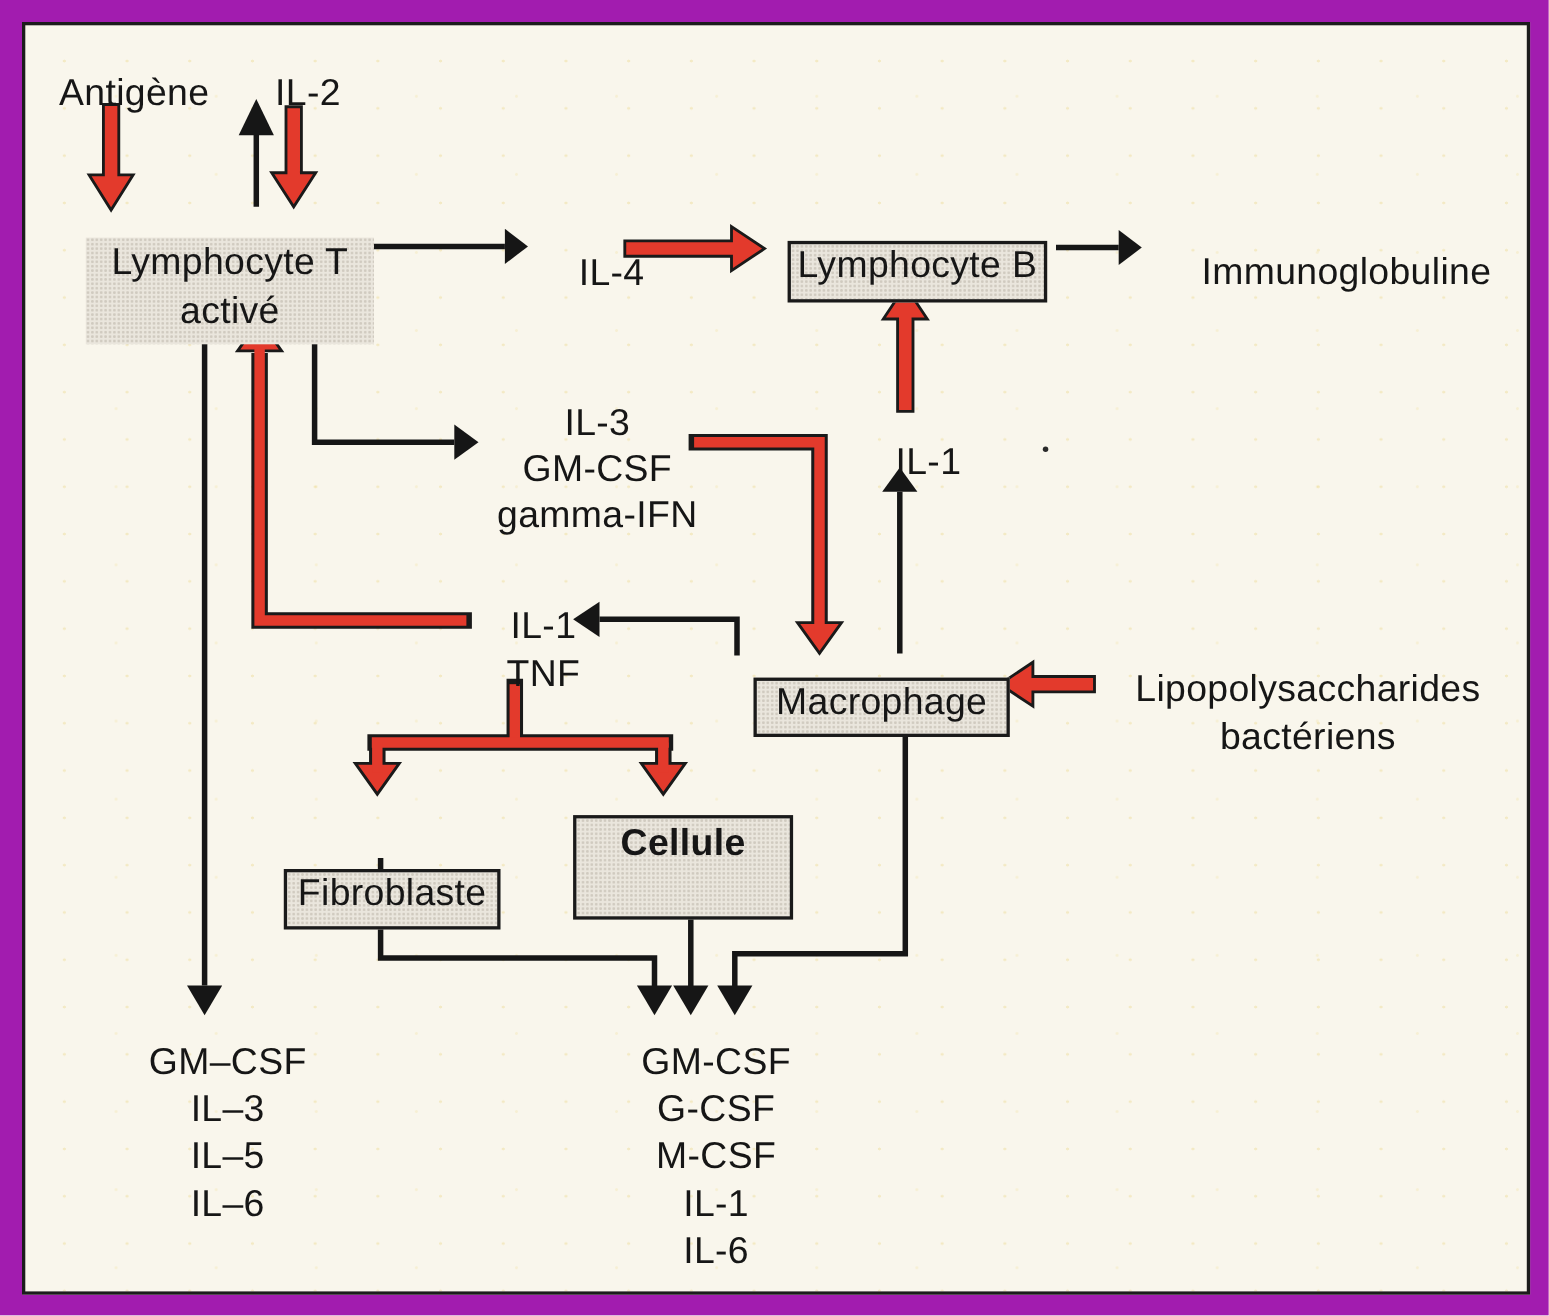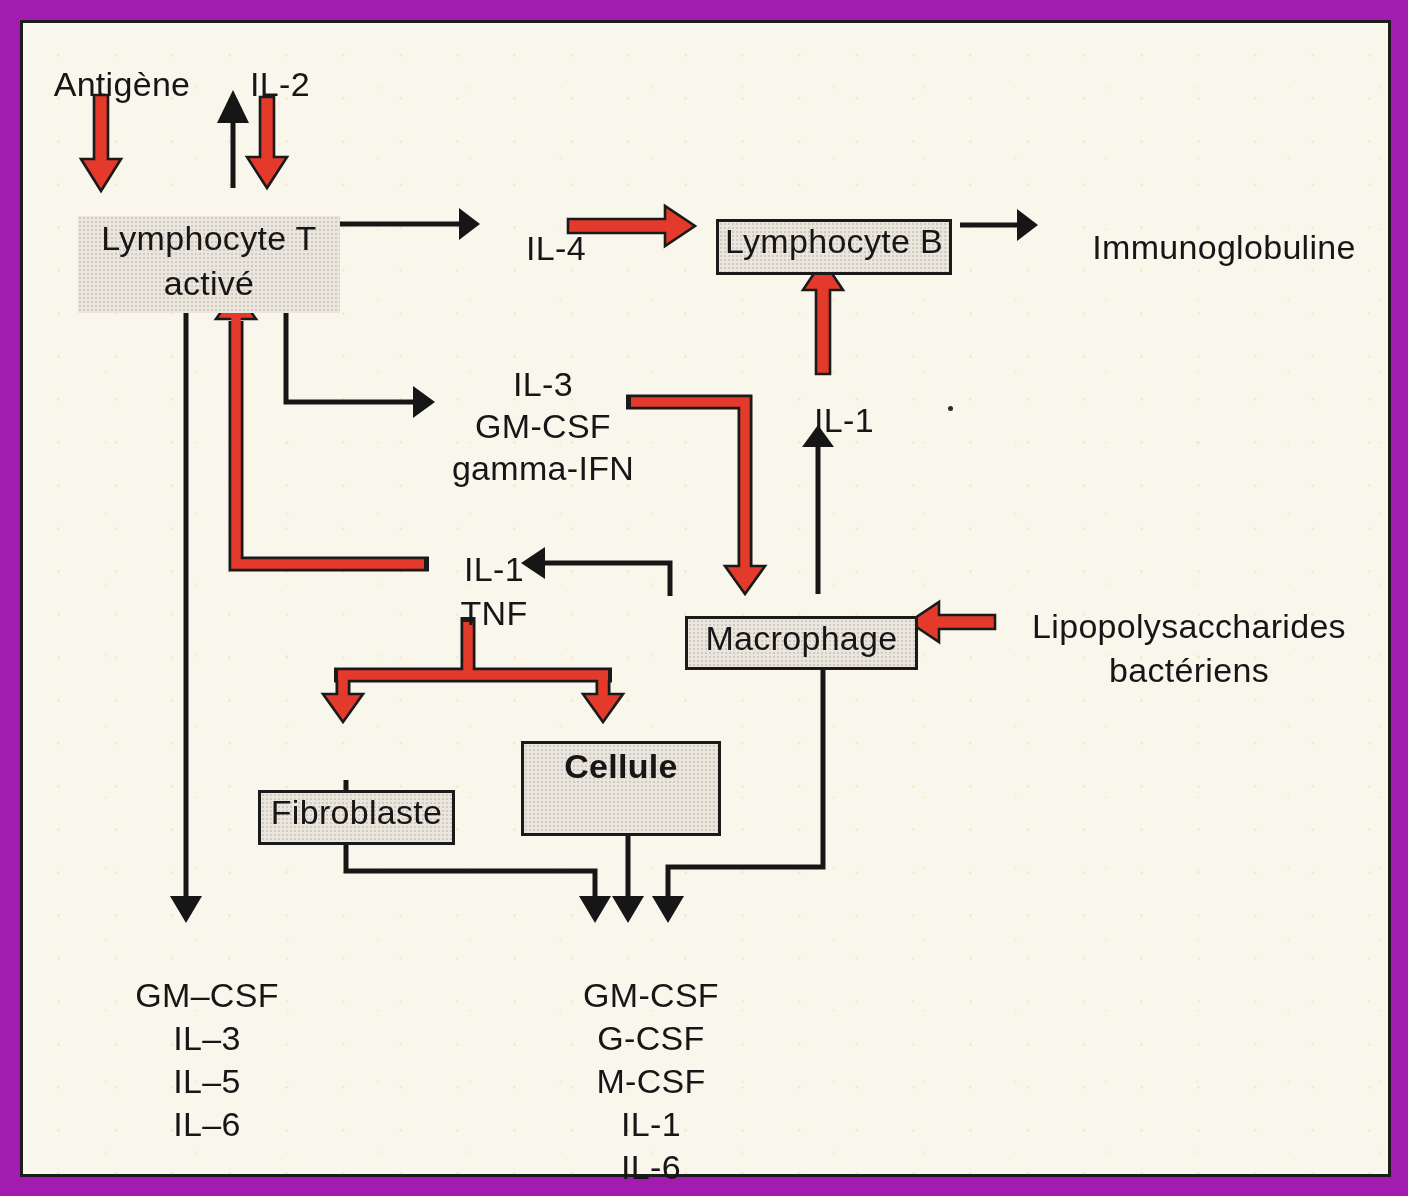--- a/index.html
+++ b/index.html
@@ -30,21 +30,21 @@
     position:absolute;z-index:2;box-sizing:border-box;text-align:center;
     font-size:34px;letter-spacing:.3px;white-space:nowrap;
     background-color:#eae6dd;
     background-image:radial-gradient(circle, rgba(140,130,115,.28) 1px, transparent 1.4px);
     background-size:4px 4px;
     display:flex;flex-direction:column;
   }
   .node.bordered{border:3px solid #1a1a1a;}
   .list{
     position:absolute;z-index:2;transform:translateX(-50%);
-    font-size:34px;line-height:43px;text-align:center;letter-spacing:.3px;white-space:nowrap;margin-top:30px;
+    font-size:34px;line-height:43px;text-align:center;letter-spacing:.3px;white-space:nowrap;
   }
   .blk{stroke:#161616;stroke-width:5;fill:none;}
   .blk-head{fill:#161616;stroke:none;}
   .red-poly{fill:#e33a2c;stroke:#1a1a1a;stroke-width:2.6;stroke-linejoin:miter;}
   .red-under{stroke:#1a1a1a;stroke-width:15;fill:none;}
   .red-over{stroke:#e33a2c;stroke-width:9.5;fill:none;}
   .speck{position:absolute;z-index:2;width:5px;height:5px;border-radius:50%;background:#2a2a2a;}
 </style>
 </head>
 <body>

